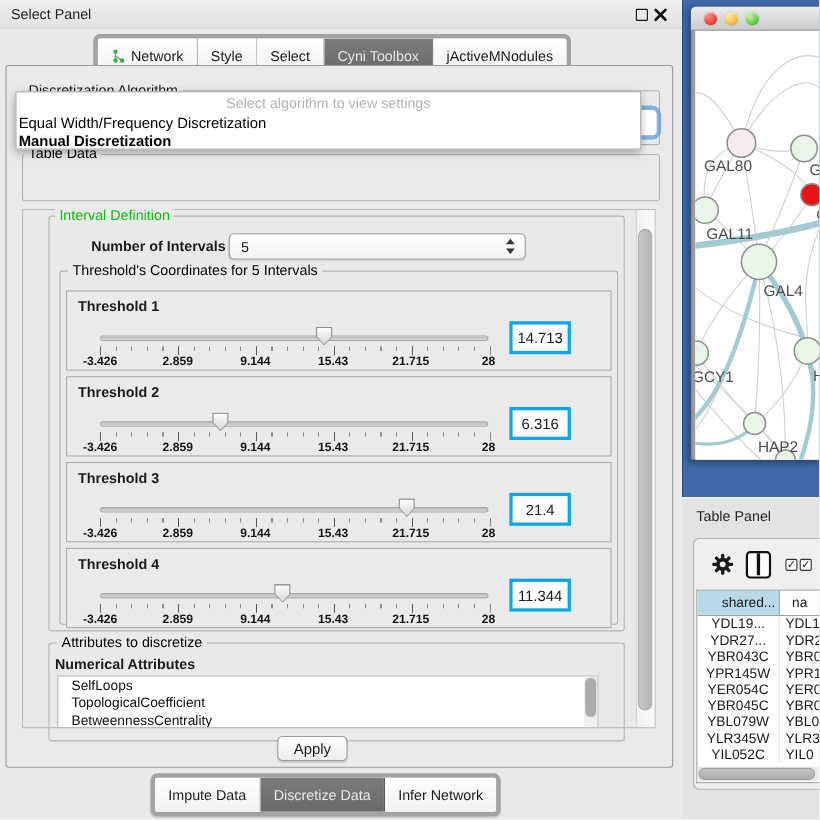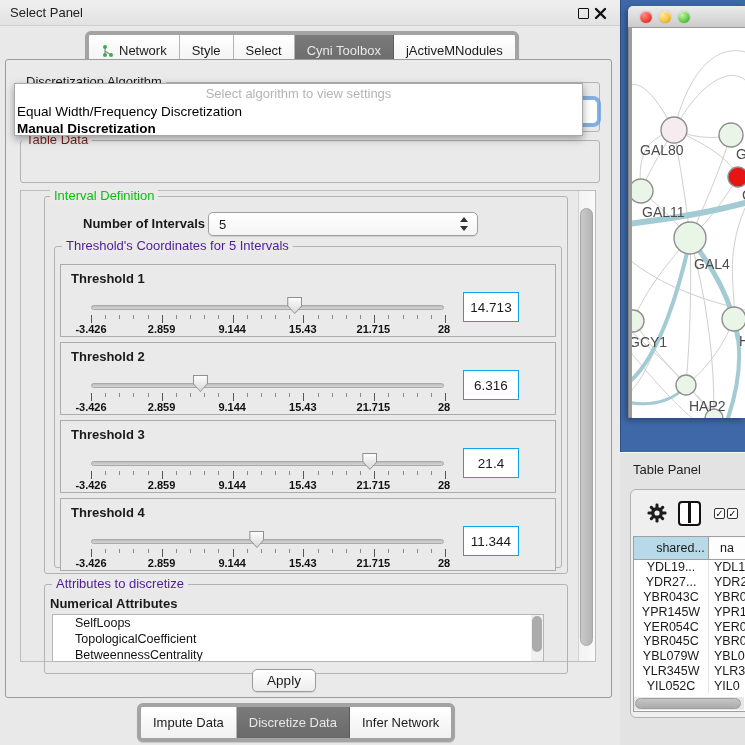--- a/index.html
+++ b/index.html
@@ -20,36 +20,36 @@
   .seg:last-child { border-right:none; }
   .seg.sel { background:linear-gradient(#7b7b7b,#696969); color:#e8e8e8; border-right-color:#5c5c5c; }
   #top-tabs { left:85px; top:31px; }
   #net-tab-icon { width:13px; height:14px; margin-right:5px; }
 
   #main-panel { left:5px; top:59px; width:607px; height:639px; border:1px solid #9a9a9a; border-radius:3px; background:#eaeaea; }
 
   .group { position:absolute; border:1px solid #b3b3b3; border-radius:3px; }
   .group-label { position:absolute; background:#eaeaea; padding:0 4px; font-size:13px; line-height:14px; }
   .green-t { color:#0bc10b; }
-  .blue-t { color:#4c1d95; }
+  .blue-t { color:#000000; }
 
   
   #algo-group { left:20px; top:82px; width:580px; height:50px; }
   #algo-label { left:22px; top:75px; color:#1a1a1a; }
   #algo-combo-behind { left:28px; top:99px; width:570px; height:25px; background:#fff; border:1px solid #8ab0dc; border-radius:5px; box-shadow:0 0 0 3px rgba(98,155,221,0.75); }
 
   
   #algo-popup { left:14px; top:83px; width:569px; height:53px; background:#fff; border:1px solid #a8a8a8; box-shadow:0 3px 8px rgba(0,0,0,0.35); z-index:30; }
   #popup-hint { height:19px; line-height:19px; text-align:center; color:#b4b4b4; font-size:13px; }
   .popup-item { height:17px; line-height:17px; padding-left:2px; font-size:13.5px; color:#000; }
   .popup-item.bold { font-weight:700; }
 
   
   #tabledata-group { left:20px; top:140px; width:580px; height:43px; }
-  #tabledata-label { left:22px; top:133px; color:#7f1d1d; }
+  #tabledata-label { left:22px; top:133px; color:#000000; }
   .combo { position:absolute; background:linear-gradient(#ffffff,#f4f4f4); border:1px solid #9f9f9f; border-radius:5px; box-shadow:0 1px 1px rgba(0,0,0,0.12); display:flex; align-items:center; padding-left:10px; font-size:13px; }
   #tabledata-combo { left:28px; top:151px; width:564px; height:25px; }
   .stepper { position:absolute; right:8px; top:50%; transform:translateY(-50%); width:9px; height:14px; }
   .stepper:before, .stepper:after { content:""; position:absolute; left:0; border-left:4.5px solid transparent; border-right:4.5px solid transparent; }
   .stepper:before { top:0; border-bottom:5px solid #333; }
   .stepper:after { bottom:0; border-top:5px solid #333; }
 
   
   #viewport { left:20px; top:190px; width:576px; height:472px; border:1px solid #bcbcbc; background:#e9e9e9; overflow:hidden; }
   #v-scrollbar { left:578px; top:191px; width:17px; height:470px; background:linear-gradient(90deg,#f2f2f2,#fafafa); border-left:1px solid #d2d2d2; }
@@ -65,27 +65,27 @@
   .thr-box { position:absolute; left:60px; width:496px; height:73px; border:1px solid #ababab; background:#eaeaea; }
   .thr-label { position:absolute; left:10px; top:6px; font-weight:700; font-size:13px; }
   .thr-track { position:absolute; left:30px; top:40px; width:353px; height:5px; border-radius:3px; background:linear-gradient(#bdbdbd,#d6d6d6); border:1px solid #a9a9a9; }
   .thr-thumb { position:absolute; top:32px; width:15px; height:17px; clip-path:polygon(0 0,100% 0,100% 52%,50% 100%,0 52%); background:#8f8f8f; }
   .thr-thumb i { position:absolute; left:1px; top:1px; width:13px; height:15px; clip-path:polygon(0 0,100% 0,100% 52%,50% 100%,0 52%); background:linear-gradient(#fdfdfd,#d8d8d8); }
   .thr-ruler { position:absolute; left:30px; top:50px; width:355px; height:9px;
     background-image:repeating-linear-gradient(90deg,#555 0,#555 1px,transparent 1px,transparent 70.8px),
                      repeating-linear-gradient(90deg,#8a8a8a 0,#8a8a8a 1px,transparent 1px,transparent 14.16px);
     background-size:355px 8px,355px 4px; background-repeat:no-repeat; }
   .tick-label { position:absolute; top:58px; transform:translateX(-50%); font-size:11px; font-weight:700; color:#111; }
-  .thr-value { position:absolute; left:402px; top:27px; width:56px; height:30px; background:#fff; border:1px solid #0ea5e9; display:flex; align-items:center; justify-content:center; font-size:13.5px; }
+  .thr-value { position:absolute; left:402px; top:27px; width:56px; height:30px; background:#fff; border:3px solid #0ea5e9; display:flex; align-items:center; justify-content:center; font-size:13.5px; }
 
   #attr-group { left:44px; top:584px; width:524px; height:90px; }
   #attr-label { left:52px; top:577px; }
   #attr-subtitle { left:50px; top:596px; font-weight:700; }
   #attr-list { left:52px; top:614px; width:492px; height:48px; background:#fff; border:1px solid #b5b5b5; overflow:hidden; }
-  .attr-item { height:16px; line-height:16px; padding-left:22px; font-size:12.5px; color:#111; }
+  .attr-item { height:16px; line-height:16px; padding-left:12px; font-size:12.5px; color:#111; }
   #attr-scroll { left:531px; top:615px; width:12px; height:46px; background:#f0f0f0; }
   #attr-thumb { left:532px; top:616px; width:10px; height:36px; border-radius:5px; background:#ababab; }
 
   #apply-btn { left:252px; top:669px; width:64px; height:23px; background:linear-gradient(#ffffff,#ededed); border:1px solid #9c9c9c; border-radius:5px; display:flex; align-items:center; justify-content:center; font-size:13.5px; box-shadow:0 1px 1px rgba(0,0,0,0.12); }
 
   #bottom-tabs { left:137px; top:703px; }
 
   
   #desktop { left:620px; top:0; width:125px; height:452px; background:#3e68a8; border-left:1px solid #2c4e86; }
   #net-window { left:628px; top:6px; width:117px; height:412px; background:#9c9c9c; border:1px solid #8a8a8a; border-radius:5px 0 0 0; box-shadow:-2px 2px 6px rgba(0,0,20,0.35); }

